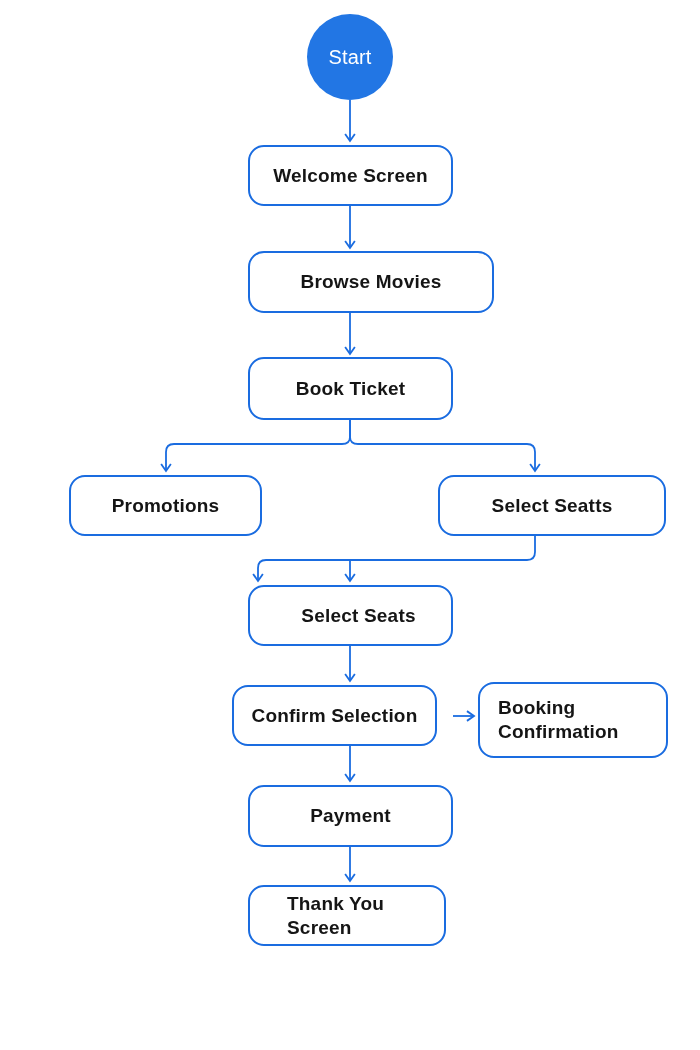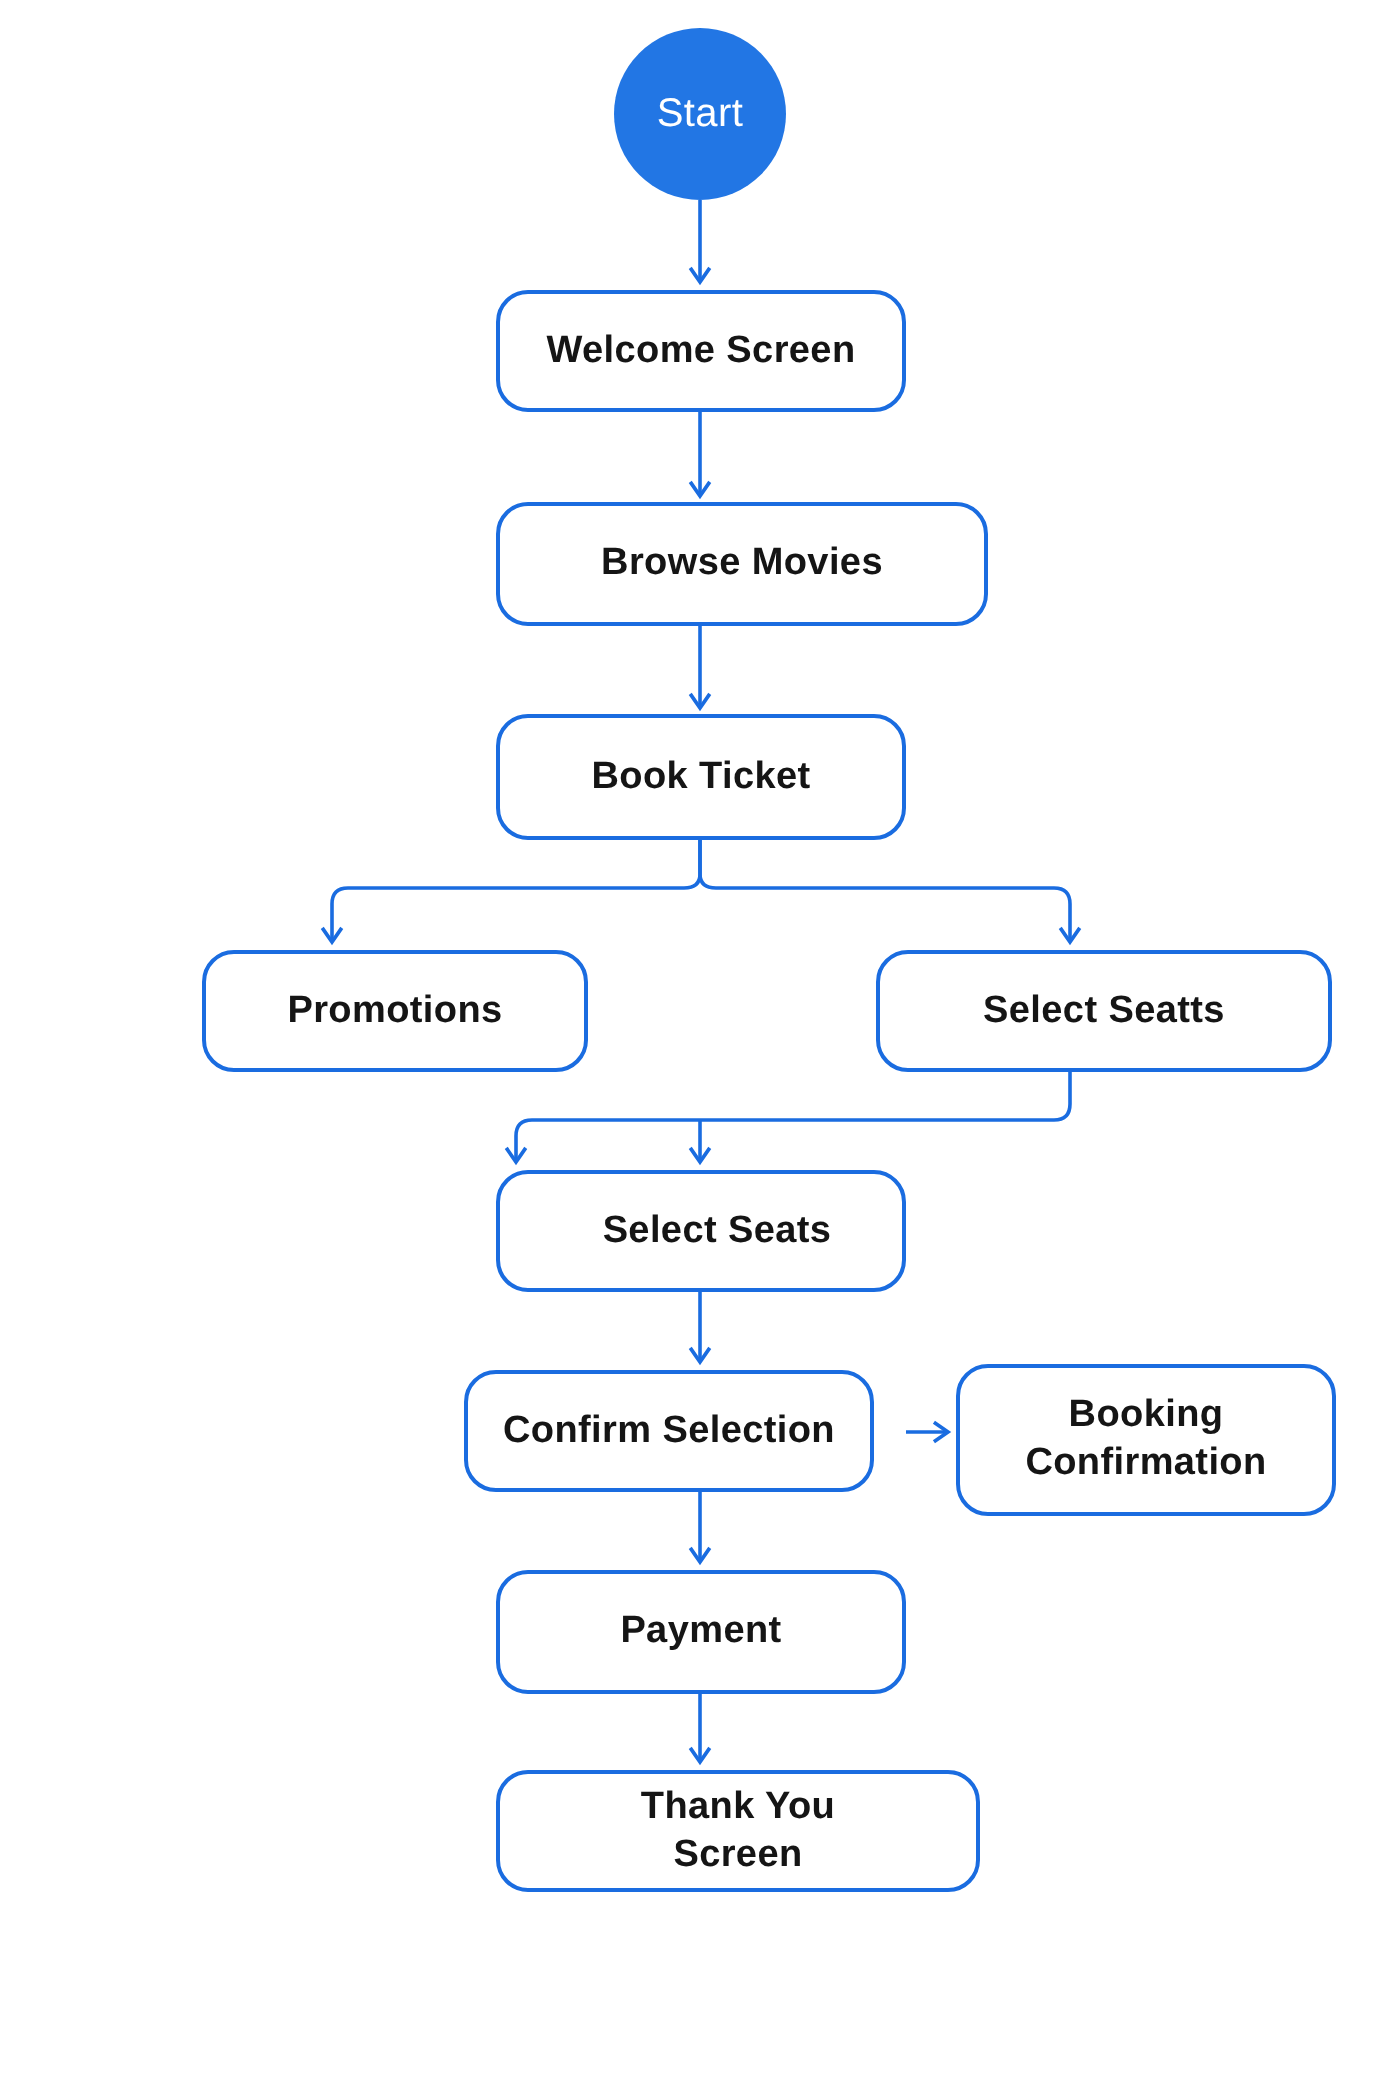--- a/index.html
+++ b/index.html
@@ -38,21 +38,21 @@
     box-sizing: border-box;
     display: flex;
     align-items: center;
     justify-content: center;
     background: #ffffff;
     border: 2px solid var(--accent, #1a6ce0);
     border-radius: 16px;
     color: var(--text, #151515);
     font-size: 19px;
     font-weight: 600;
-    text-align: center;
+    text-align: left;
     line-height: 1.25;
     letter-spacing: 0.2px;
   }
   .node--circle {
     border: none;
     background: var(--start-fill, #2276e4);
     color: #ffffff;
     border-radius: 50%;
     font-weight: 500;
     font-size: 20px;
@@ -95,21 +95,21 @@
   </div>
 
   <div class="node" style="left:248px; top:251px; width:246px; height:62px;">
     <span class="label">Browse Movies</span>
   </div>
 
   <div class="node" style="left:248px; top:357px; width:205px; height:63px;">
     <span class="label">Book Ticket</span>
   </div>
 
-  <div class="node" style="left:69px; top:475px; width:193px; height:61px;margin-left:32px;">
+  <div class="node" style="left:69px; top:475px; width:193px; height:61px;">
     <span class="label">Promotions</span>
   </div>
 
   <div class="node" style="left:438px; top:475px; width:228px; height:61px;">
     <span class="label">Select Seatts</span>
   </div>
 
   <div class="node" style="left:248px; top:585px; width:205px; height:61px;padding-left:16px;">
     <span class="label">Select Seats</span>
   </div>
@@ -119,17 +119,17 @@
   </div>
 
   <div class="node" style="left:478px; top:682px; width:190px; height:76px;">
     <span class="label label--narrow">Booking Confirmation</span>
   </div>
 
   <div class="node" style="left:248px; top:785px; width:205px; height:62px;">
     <span class="label">Payment</span>
   </div>
 
-  <div class="node" style="left:248px; top:885px; width:242px; height:61px;">
+  <div class="node" style="left:248px; top:885px; width:198px; height:61px;">
     <span class="label label--narrower">Thank You Screen</span>
   </div>
 
 </div>
 
 </body></html>

